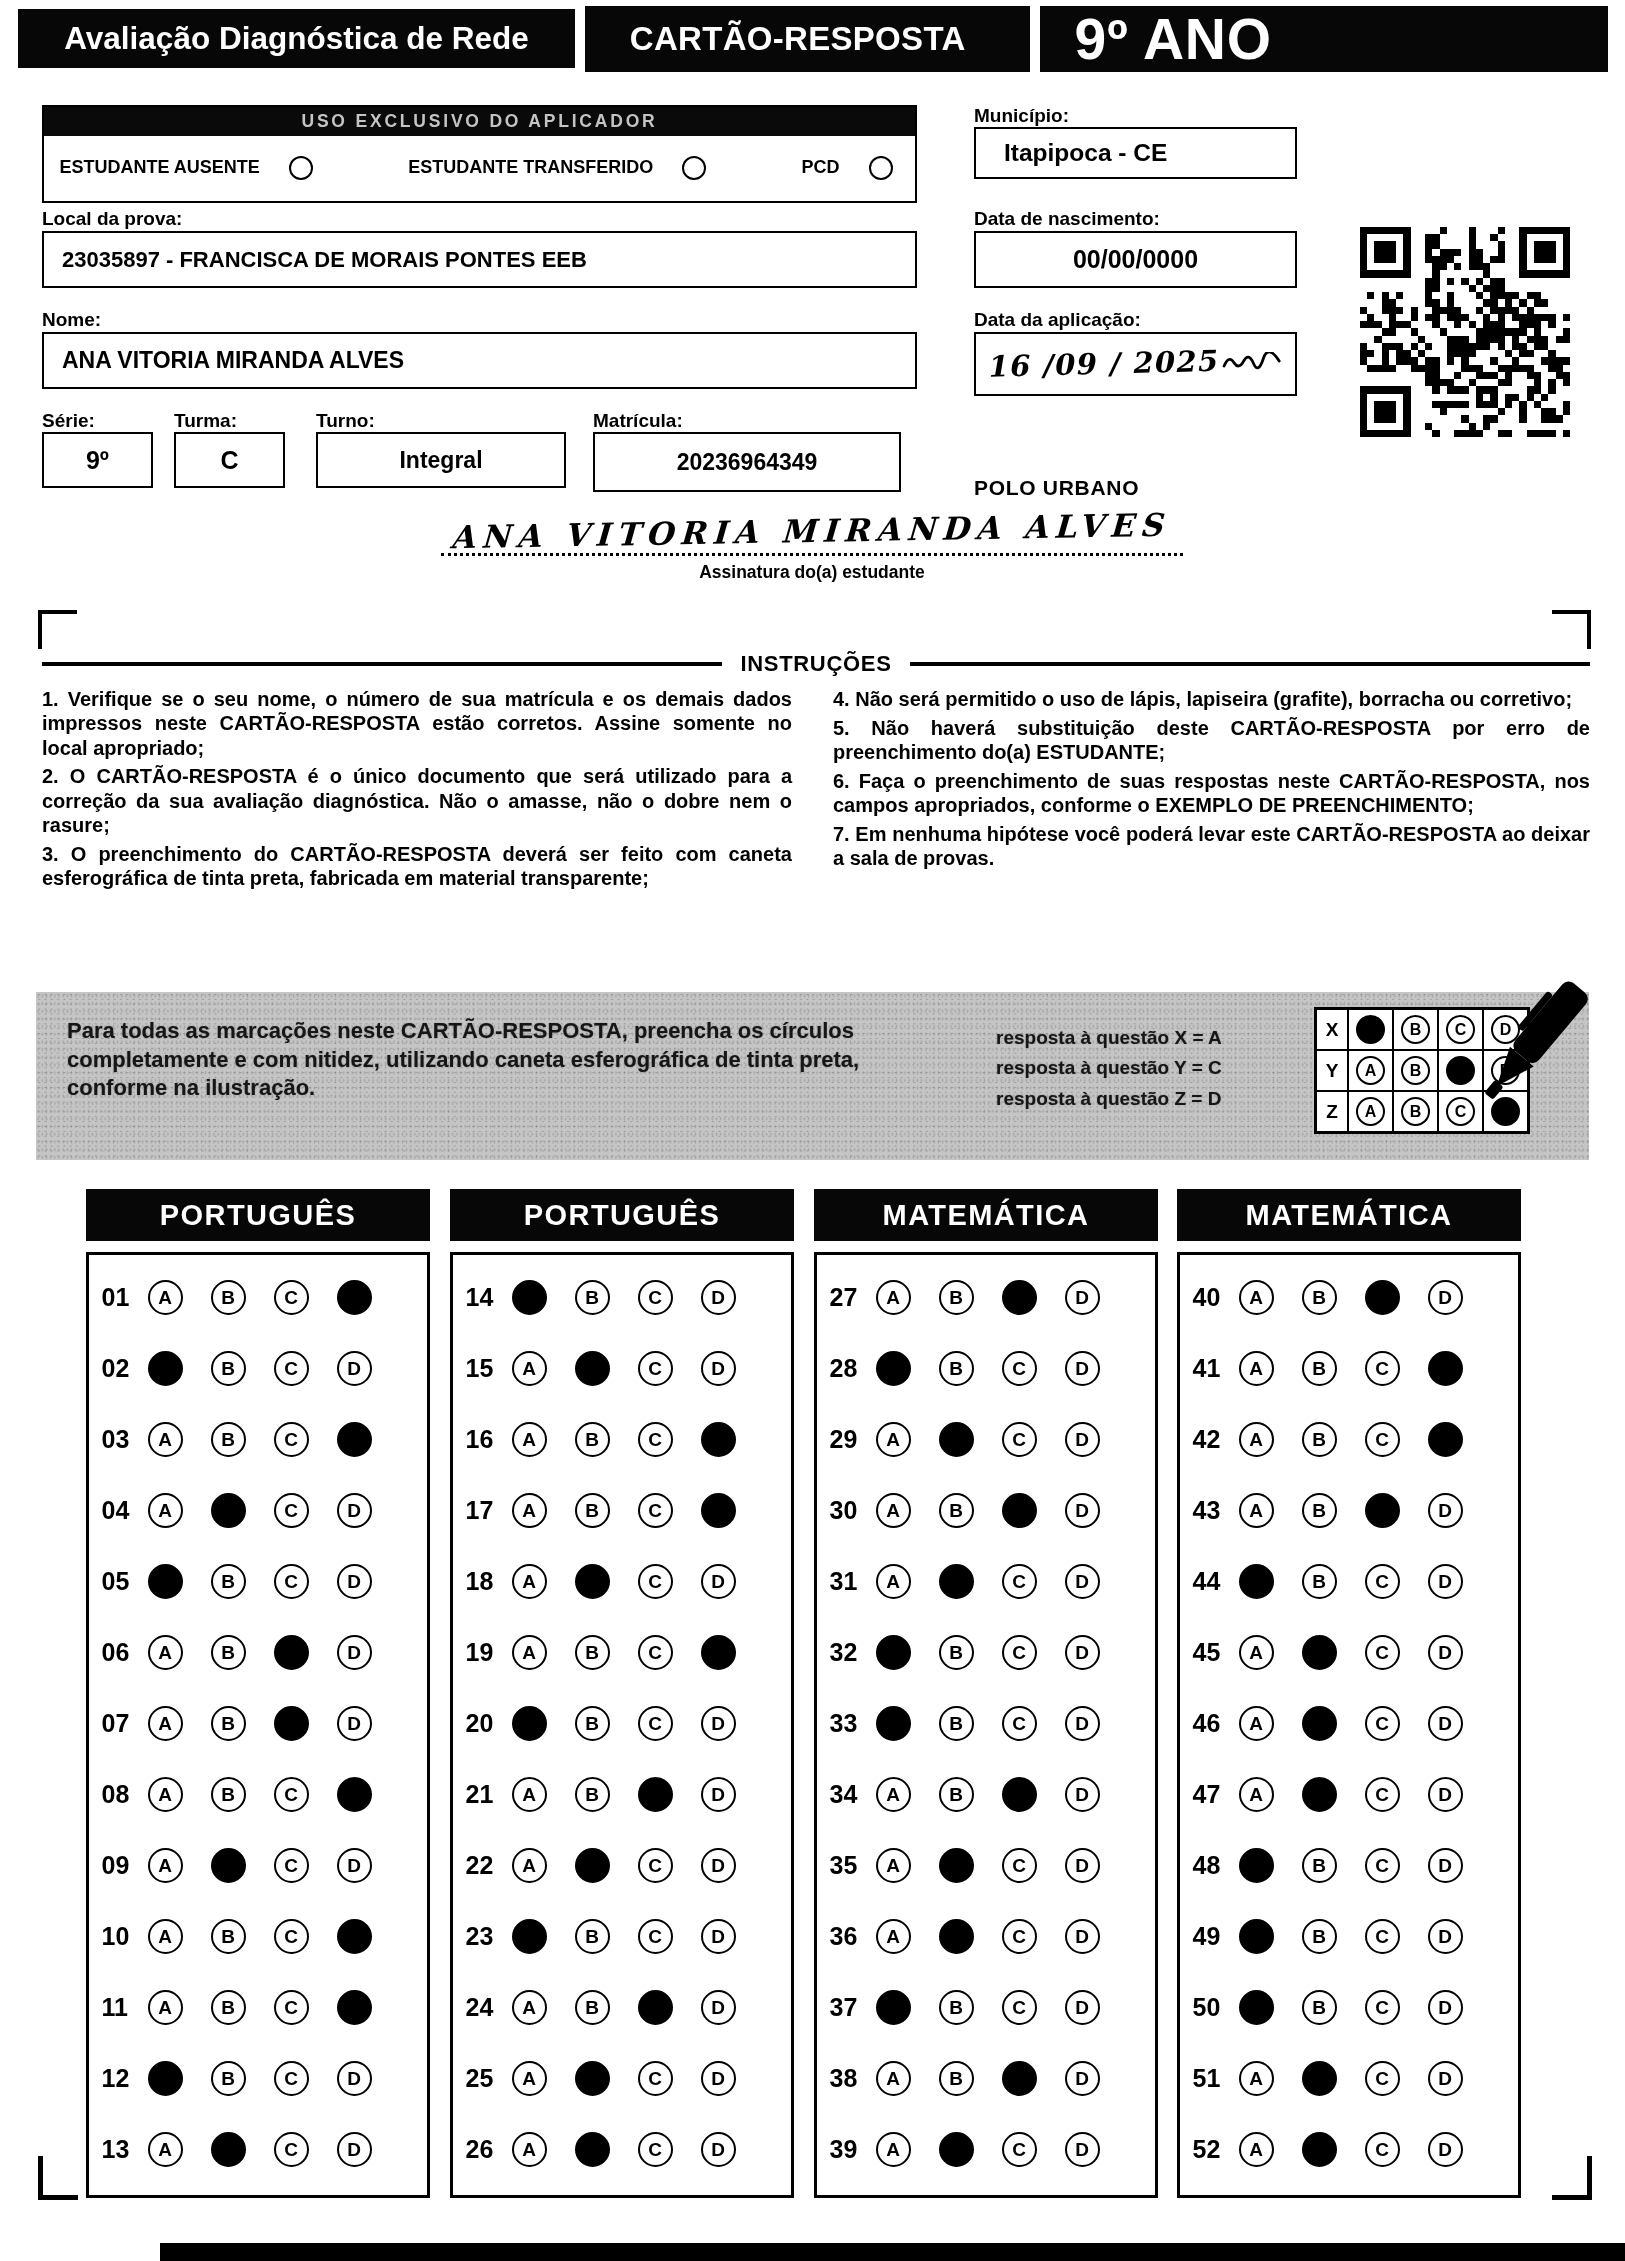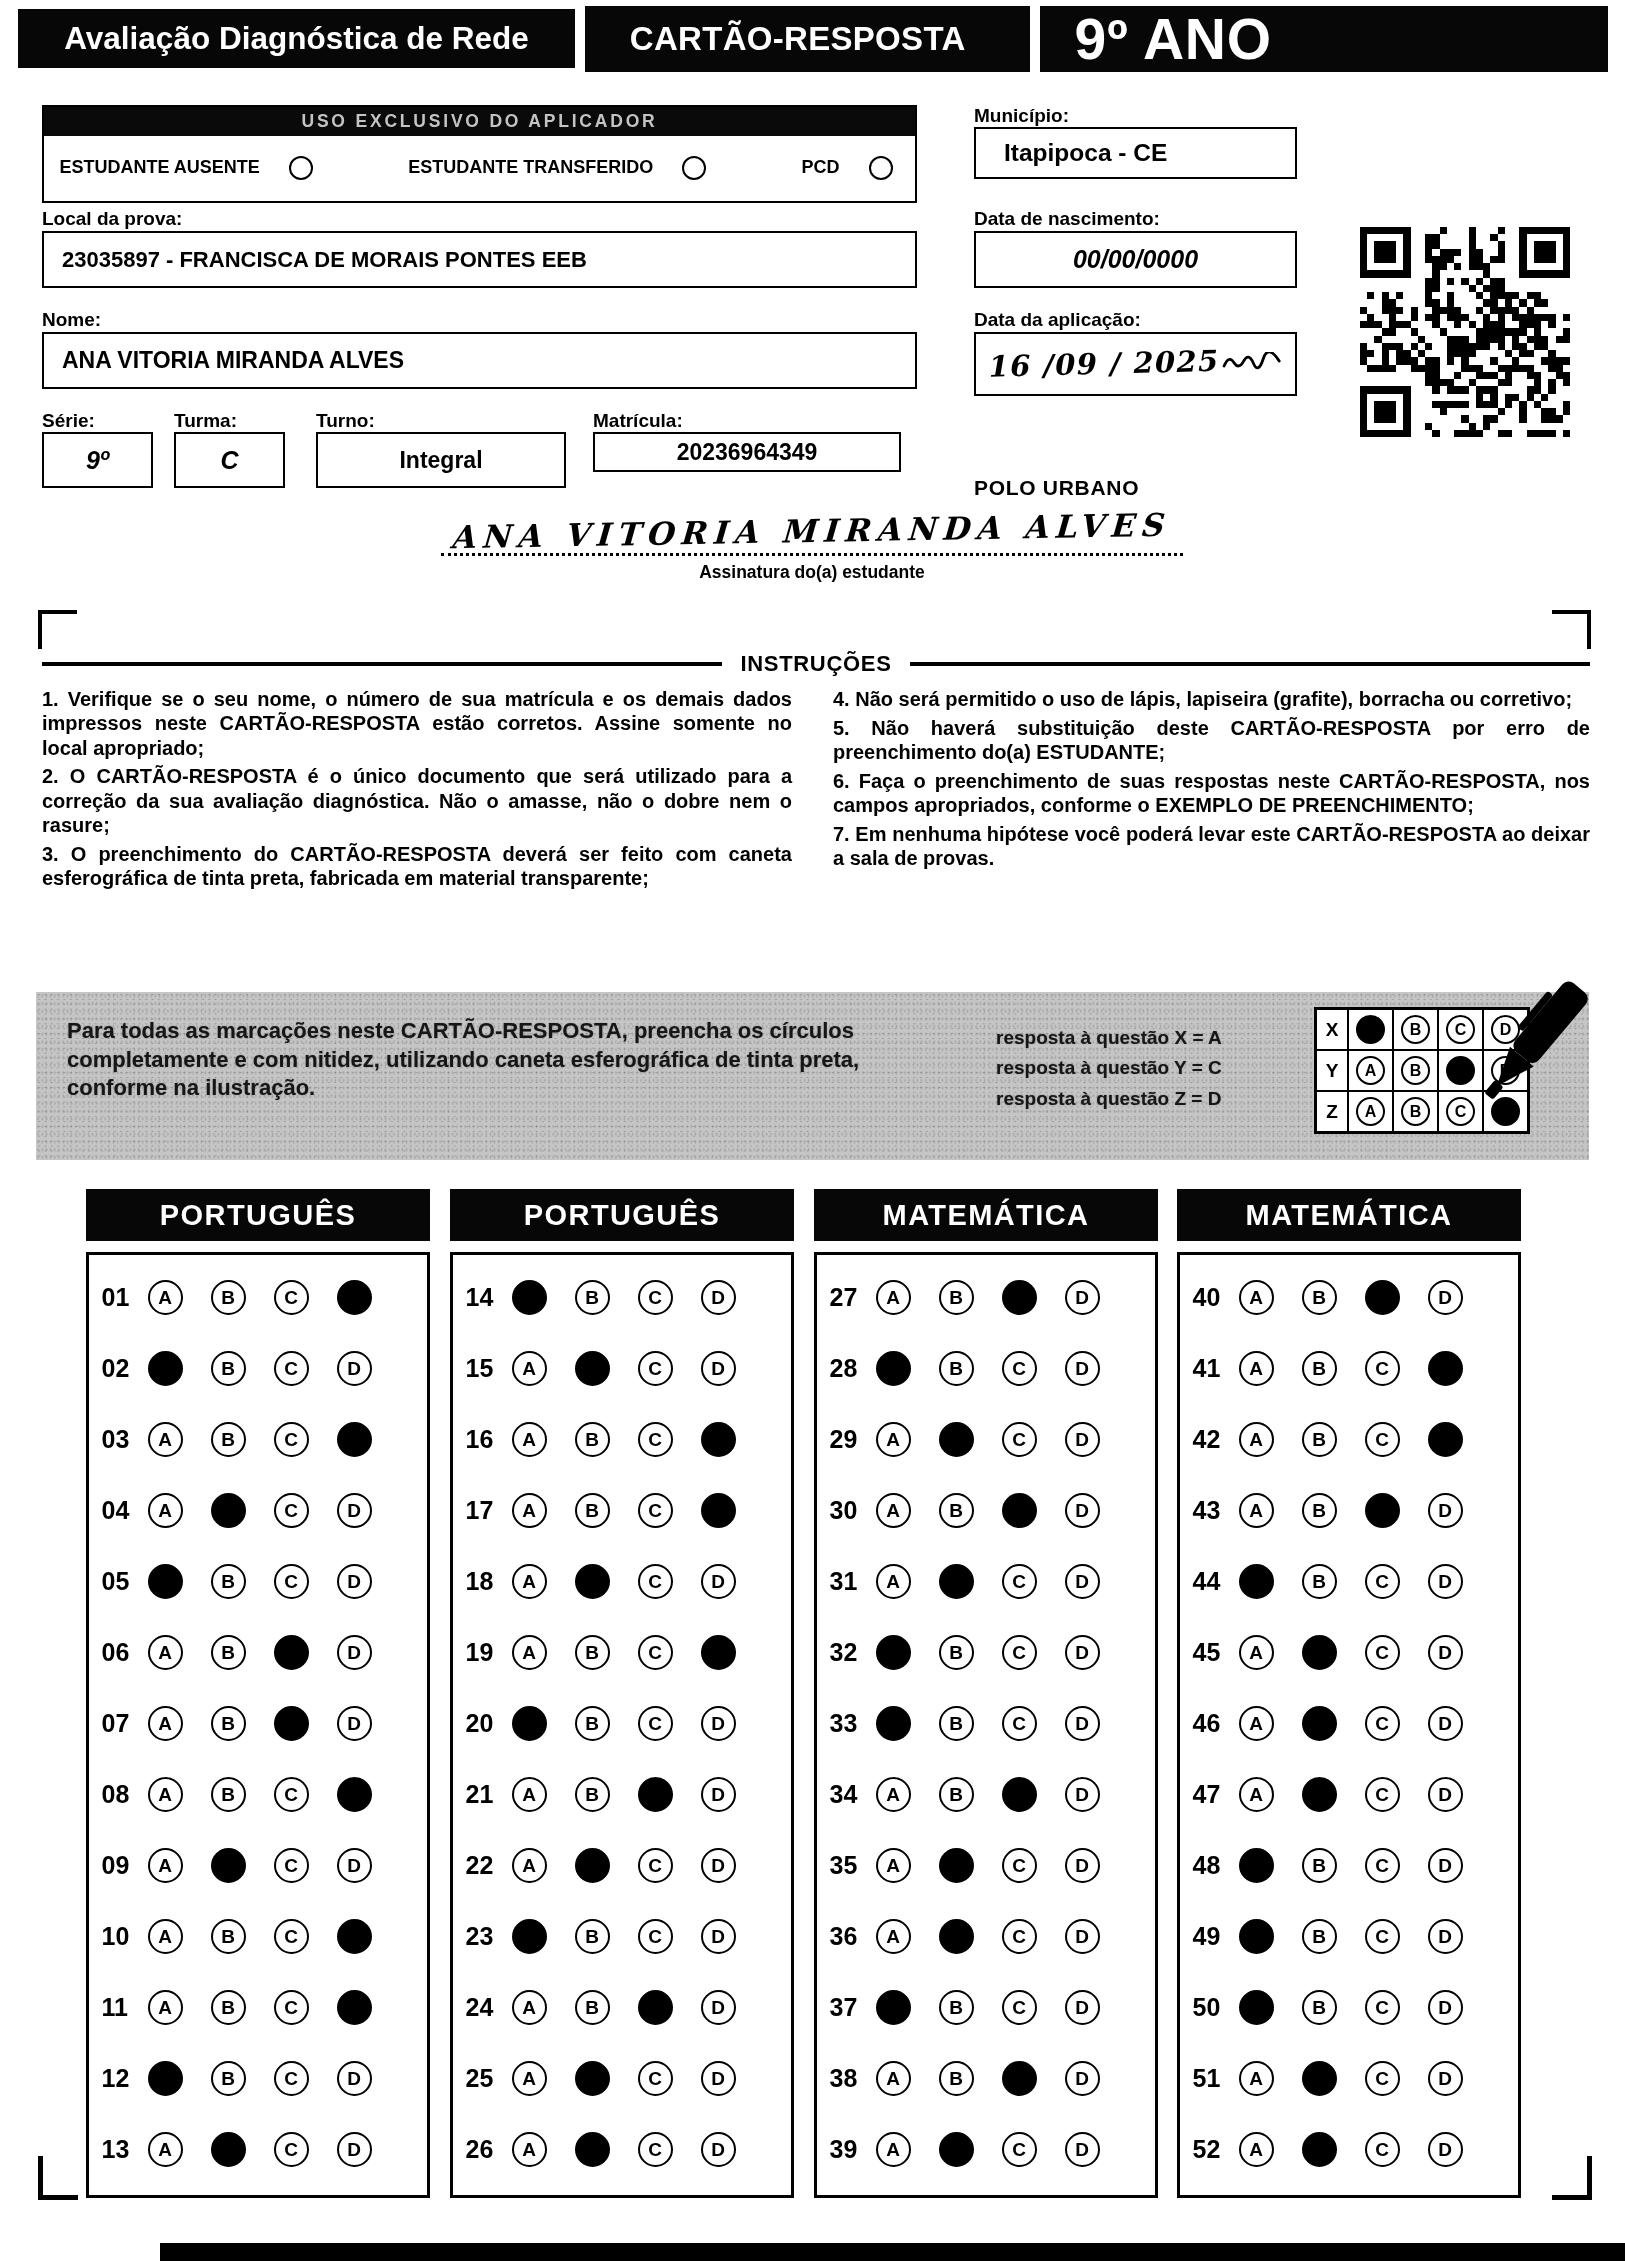--- a/index.html
+++ b/index.html
@@ -16,21 +16,21 @@
   .applicator{position:absolute;left:42px;top:105px;width:875px;height:98px;border:2.8px solid #000;box-sizing:border-box;background:#fff;}
   .app-bar{height:29px;background:#0a0a0a;color:#c4c4c4;font-weight:700;font-size:17.5px;letter-spacing:2.8px;display:flex;align-items:center;justify-content:center;}
   .app-opts{display:flex;align-items:center;justify-content:space-between;padding:0 22.4px 0 15.4px;height:63px;}
   .app-opt{display:flex;align-items:center;gap:29px;font-size:18px;font-weight:700;}
   .opt-circle{width:24px;height:24px;border:2.1px solid #000;border-radius:50%;box-sizing:border-box;background:#fff;}
 
   .flabel{position:absolute;font-size:19px;font-weight:700;}
   .fbox{position:absolute;border:2.8px solid #000;box-sizing:border-box;display:flex;align-items:center;font-weight:700;background:#fff;}
   .fbox.pad{padding-left:18px;}
   .fbox.center{justify-content:center;}
-  .fs31{font-size:22px;}.fs33{font-size:23px;}.fs35{font-size:24.5px;}.fs36{font-size:25px;font-style:italic;}
+  .fs31{font-size:22px;}.fs33{font-size:23px;}.fs35{font-size:24.5px;}.fs36{font-size:25px;}
 
   .handwriting{font-family:"DejaVu Serif",serif;font-style:italic;font-weight:700;}
   .date-hand{font-size:29px;padding-left:12.6px;letter-spacing:1.4px;transform:rotate(-1.5deg);white-space:nowrap;}
   .scribble{position:absolute;right:12.6px;top:18px;}
 
   .polo{position:absolute;left:974px;top:476px;font-size:21px;font-weight:700;letter-spacing:0.7px;}
   .qr{position:absolute;left:1360px;top:227px;width:210px;height:210px;}
 
   
   .sig{position:absolute;left:441px;top:512px;width:742px;text-align:center;}
@@ -125,21 +125,21 @@
 
   <div class="fbox center fs36" style="left:42px;top:432px;width:111px;height:56px;">
     <span>9º</span>
   </div>
   <div class="fbox center fs36" style="left:174px;top:432px;width:111px;height:56px;">
     <span>C</span>
   </div>
   <div class="fbox center fs33" style="left:316px;top:432px;width:250px;height:56px;">
     <span>Integral</span>
   </div>
-  <div class="fbox center fs33" style="left:593px;top:432px;width:308px;height:40px;">
+  <div class="fbox center fs33" style="left:593px;top:432px;width:308px;height:60px;">
     <span>20236964349</span>
   </div>
 
   <div class="flabel" style="left:974px;top:105px;">Município:</div>
   <div class="fbox fs35" style="left:974px;top:127px;width:323px;height:52px;padding-left:28px;">
     <span>Itapipoca - CE</span>
   </div>
 
   <div class="flabel" style="left:974px;top:208px;">Data de nascimento:</div>
   <div class="fbox center fs36" style="left:974px;top:231px;width:323px;height:57px;">

